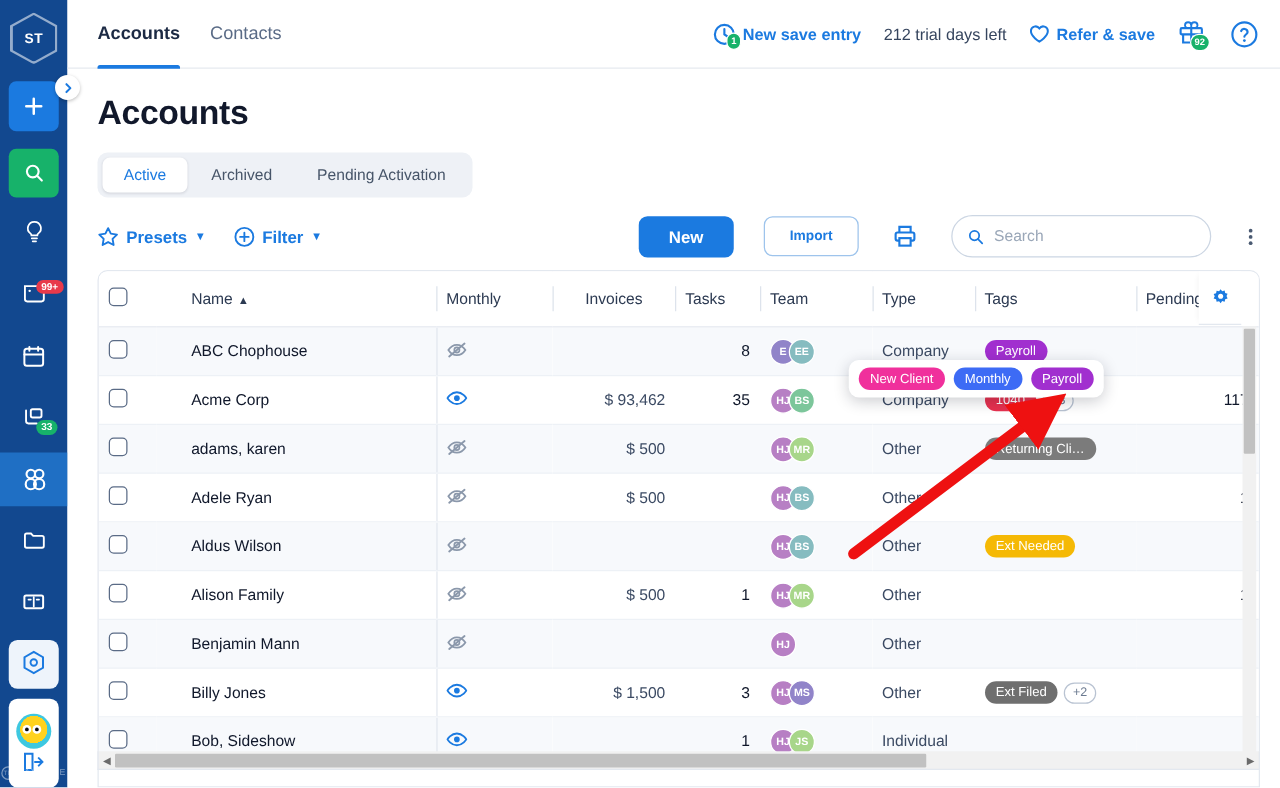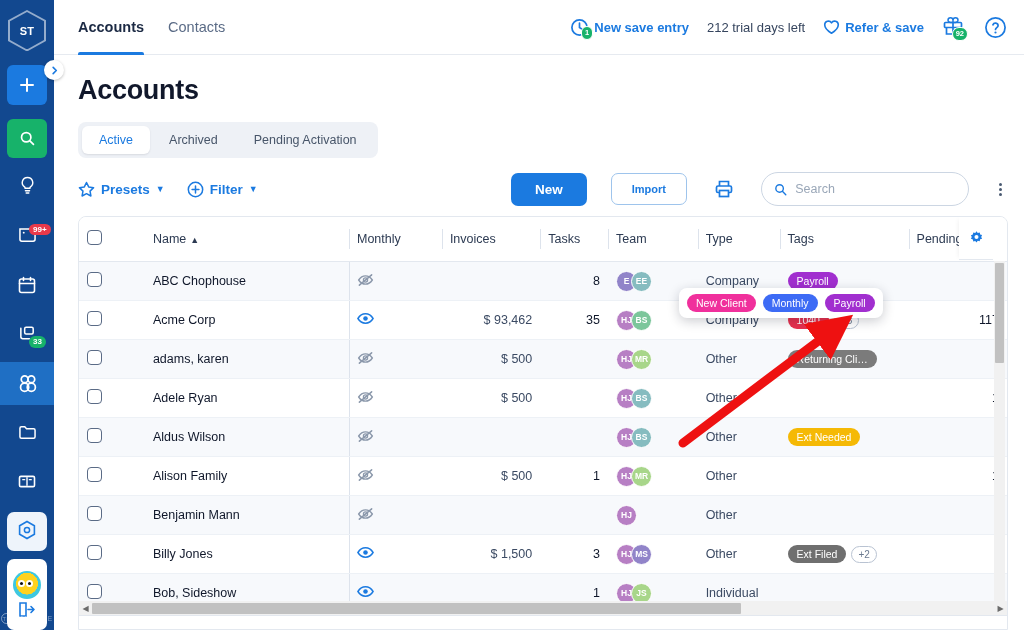--- a/index.html
+++ b/index.html
@@ -466,21 +466,21 @@
         </colgroup>
         <thead>
           <tr>
             <th>
               <span class="cbx"></span>
             </th>
             <th class="th-name">
               <span>Name</span><span class="name-sort">▲</span>
             </th>
             <th class="sep">Monthly</th>
-            <th class="sep" style="text-align:left">Invoices</th>
+            <th class="sep" style="text-align:center">Invoices</th>
             <th class="sep">Tasks</th>
             <th class="sep">Team</th>
             <th class="sep">Type</th>
             <th class="sep">Tags</th>
             <th class="sep">Pending cc</th>
           </tr>
         </thead>
         <tbody id="tbody">
             <tr>
               <td><span class="cbx"></span></td>

